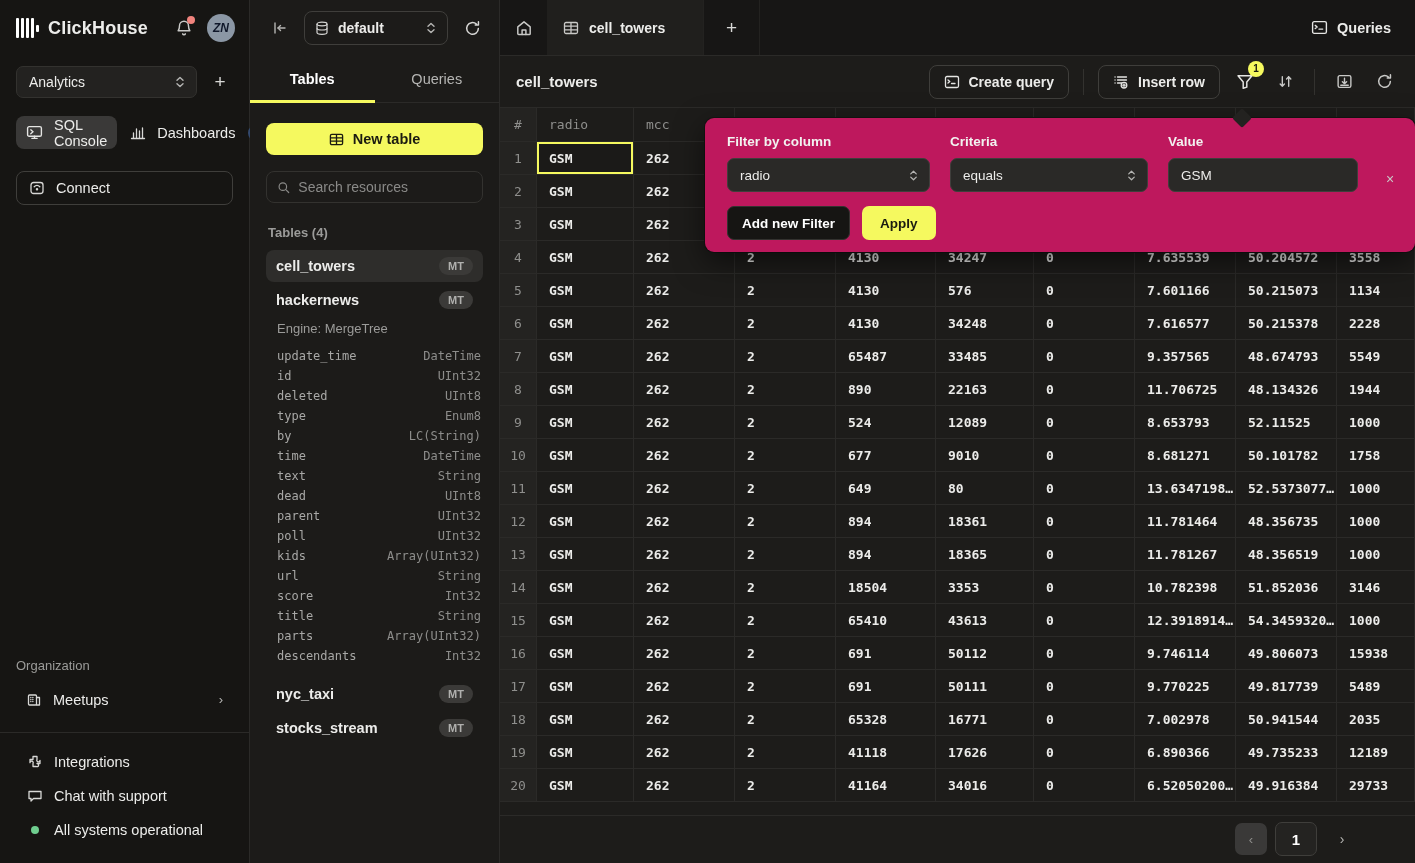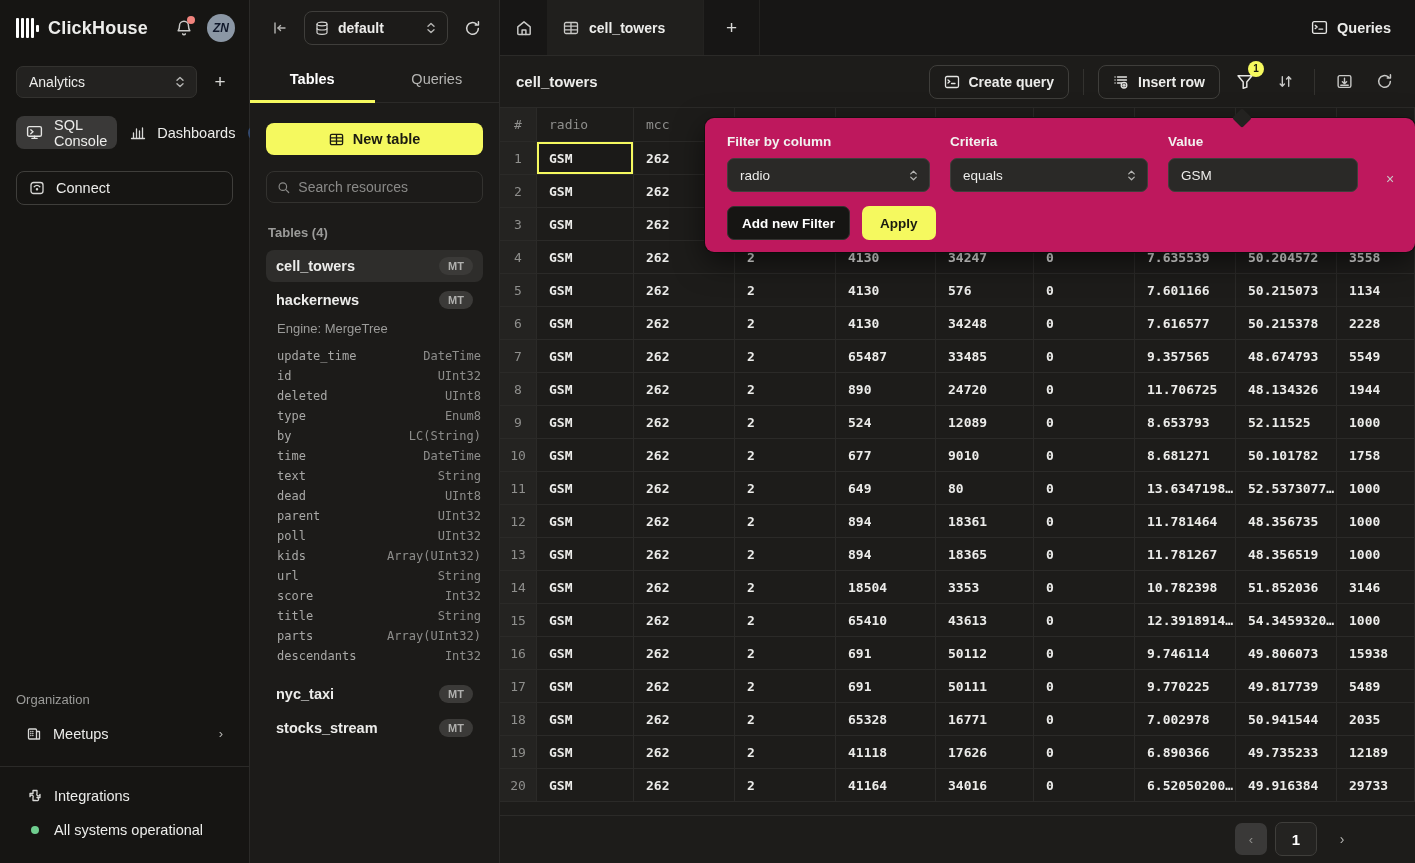--- a/index.html
+++ b/index.html
@@ -279,20 +279,28 @@
   <div class="sb-footer">
     <div class="nav-item">
       <span class="ico">
           <svg width="16" height="16" viewBox="0 0 16 16" fill="none" stroke="#d8d8d6" stroke-width="1.3" stroke-linecap="round" stroke-linejoin="round">
             <path d="M6 2.5h4v3a1.6 1.6 0 1 0 3 .8v3.2h-3a1.6 1.6 0 1 1-.8 3H6v-3a1.6 1.6 0 1 0-3-.8V5.5h3z"></path>
           </svg>
         </span>
       <span>Integrations</span>
     </div>
     <div class="nav-item">
+      <span class="ico">
+          <svg width="16" height="16" viewBox="0 0 16 16" fill="none" stroke="#d8d8d6" stroke-width="1.3" stroke-linecap="round" stroke-linejoin="round">
+            <path d="M2 3.5h12v7H6.5L4 13v-2.5H2z"></path>
+          </svg>
+        </span>
+      <span>Chat with support</span>
+    </div>
+    <div class="nav-item">
       <span class="status-dot"></span>
       <span>All systems operational</span>
     </div>
   </div>
 </aside>
 
 <section class="tpanel">
   <div class="tp-top">
     <button class="icon-btn">
       <svg width="16" height="16" viewBox="0 0 16 16" fill="none" stroke="#b5b5b3" stroke-width="1.4" stroke-linecap="round" stroke-linejoin="round">
@@ -607,21 +615,21 @@
           <div class="tcell" style="width: 101px;">9.357565</div>
           <div class="tcell" style="width: 101px;">48.674793</div>
           <div class="tcell" style="width: 78px;">5549</div>
         </div>
         <div class="trow">
           <div class="tcell numcol" style="width: 37px;">8</div>
           <div class="tcell" style="width: 97px;">GSM</div>
           <div class="tcell" style="width: 101px;">262</div>
           <div class="tcell" style="width: 101px;">2</div>
           <div class="tcell" style="width: 100px;">890</div>
-          <div class="tcell" style="width: 98px;">24720</div>
+          <div class="tcell" style="width: 98px;">22163</div>
           <div class="tcell" style="width: 101px;">0</div>
           <div class="tcell" style="width: 101px;">11.706725</div>
           <div class="tcell" style="width: 101px;">48.134326</div>
           <div class="tcell" style="width: 78px;">1944</div>
         </div>
         <div class="trow">
           <div class="tcell numcol" style="width: 37px;">9</div>
           <div class="tcell" style="width: 97px;">GSM</div>
           <div class="tcell" style="width: 101px;">262</div>
           <div class="tcell" style="width: 101px;">2</div>

